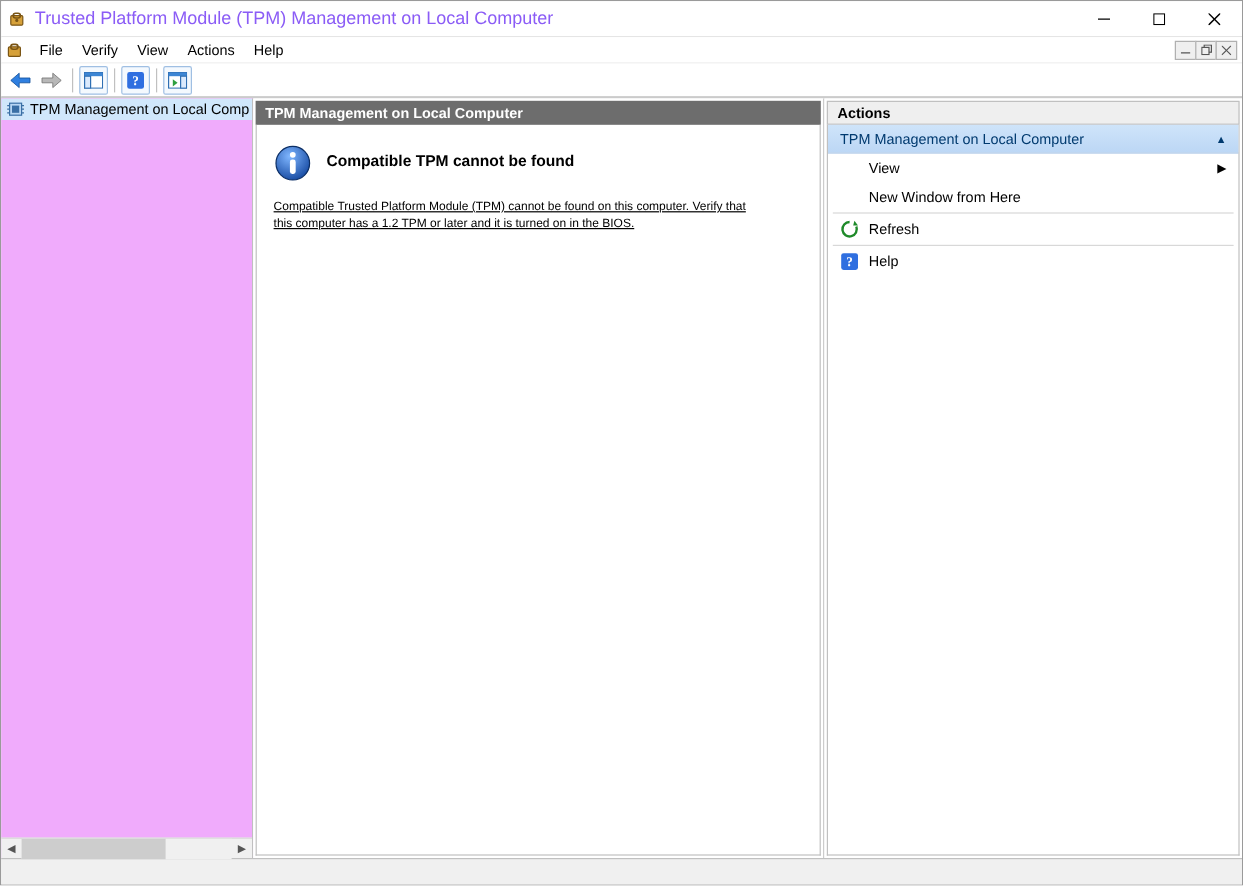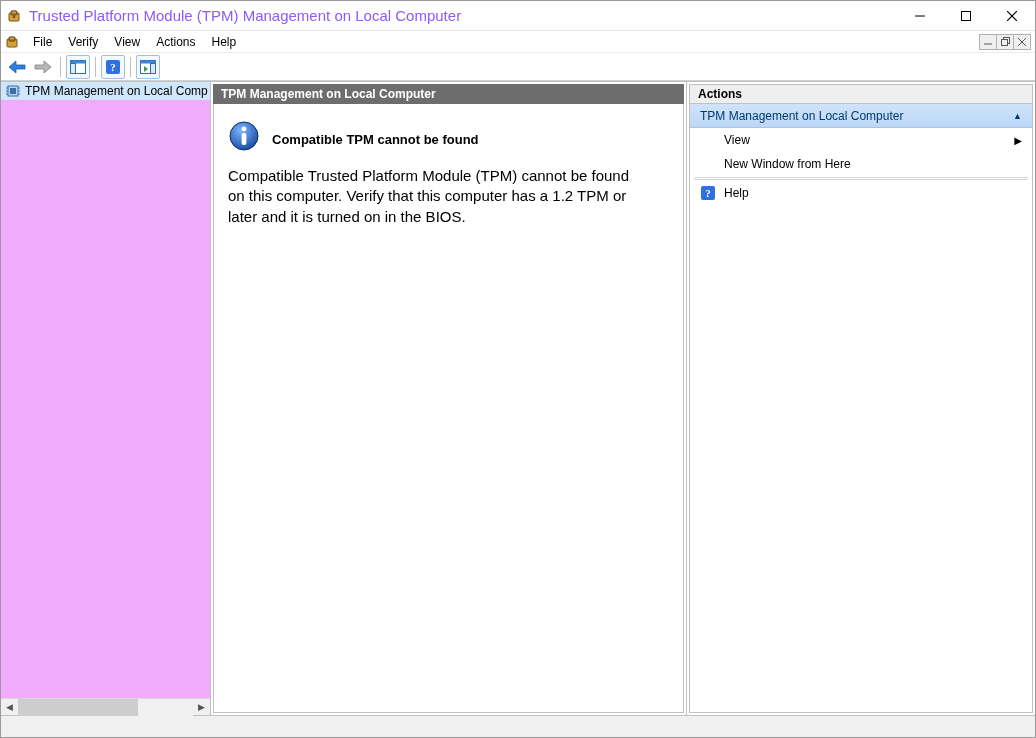--- a/index.html
+++ b/index.html
@@ -187,37 +187,38 @@
   }
   .center-body {
     flex: 1;
     border: 1px solid #c0c0c0;
     border-top: none;
     padding: 16px 14px;
     overflow: auto;
   }
   .info-row {
     display: flex;
-    align-items: center;
+    align-items: flex-start;
     gap: 12px;
     margin-bottom: 14px;
   }
   .info-icon {
     width: 32px; height: 32px;
     flex-shrink: 0;
   }
   .info-title {
     font-weight: bold;
     font-size: 13px;
     padding-top: 6px;
   }
   .info-desc {
-    font-size: 15px;
+    font-size: 10px;
     line-height: 1.35;
     max-width: 410px;
+    text-decoration: underline;
   }
 
   
   .actions-panel {
     width: 348px;
     display: flex;
     flex-direction: column;
     background: #fff;
     padding: 2px;
   }
@@ -452,20 +453,29 @@
         <div class="action-item">
           <span class="action-icon blank"></span>
           <span>View</span>
           <span class="sub-arrow">▶</span>
         </div>
         <div class="action-item">
           <span class="action-icon blank"></span>
           <span>New Window from Here</span>
         </div>
         <div class="action-divider"></div>
+        <div class="action-item">
+          <span class="action-icon">
+            <svg width="16" height="16" viewBox="0 0 16 16">
+              <path d="M8 2 a6 6 0 1 0 5.6 3.8" fill="none" stroke="#1f8a2a" stroke-width="2"></path>
+              <polygon points="12,1 15,5 11,5" fill="#1f8a2a"></polygon>
+            </svg>
+          </span>
+          <span>Refresh</span>
+        </div>
         <div class="action-divider"></div>
         <div class="action-item">
           <span class="action-icon">
             <svg width="16" height="16" viewBox="0 0 16 16">
               <rect x="1" y="1" width="14" height="14" rx="2" fill="#2f6fe0"></rect>
               <text x="8" y="12" text-anchor="middle" font-size="11" font-weight="bold" fill="#fff" font-family="Segoe UI">?</text>
             </svg>
           </span>
           <span>Help</span>
         </div>

